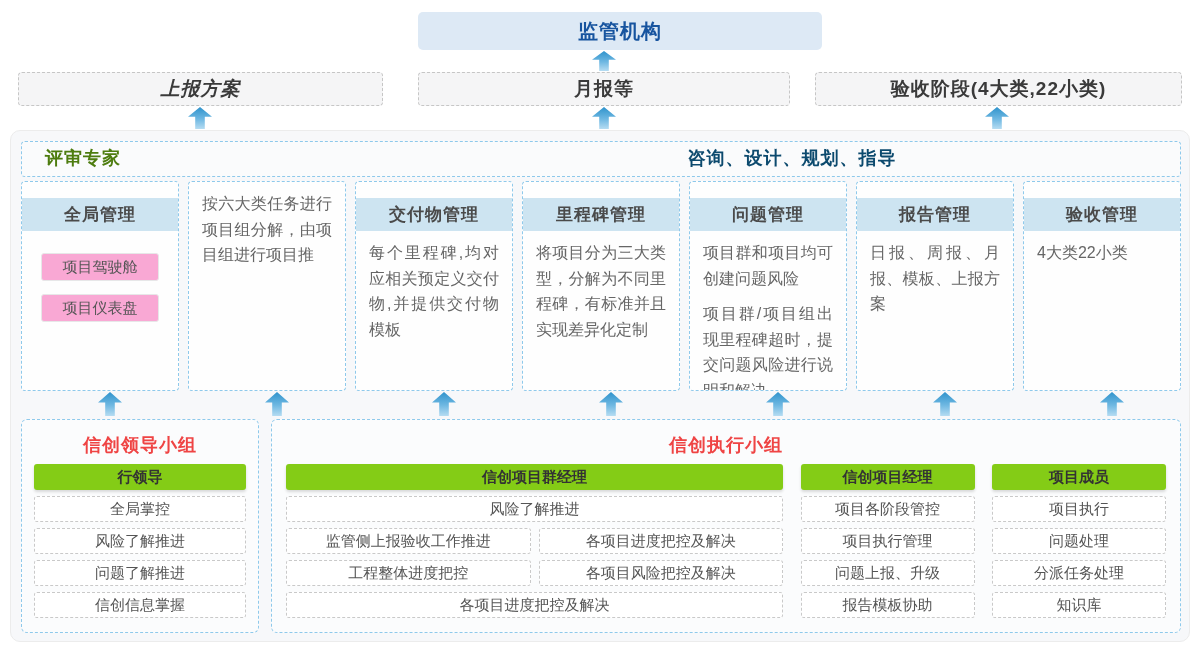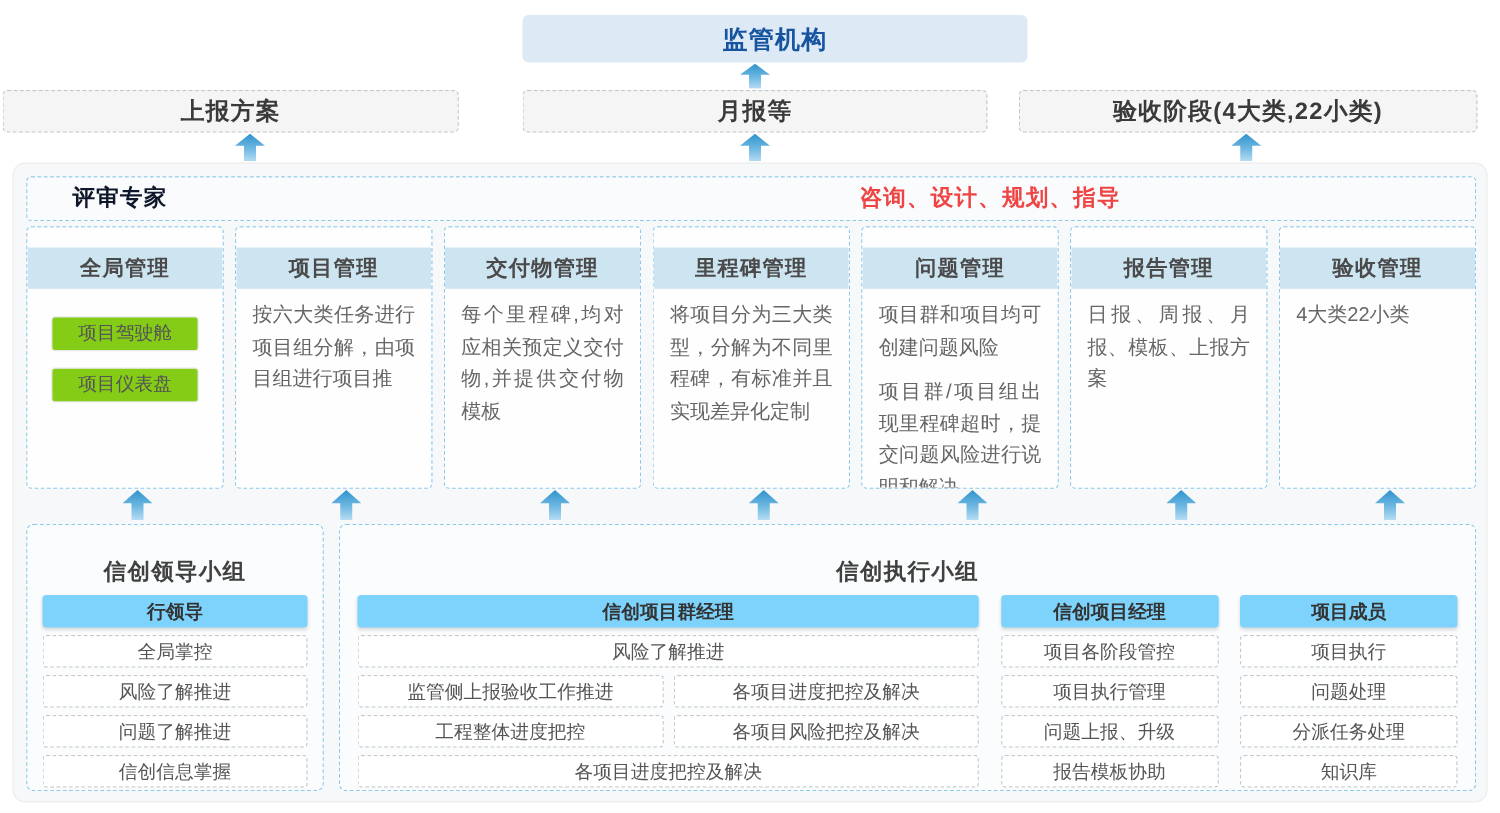--- a/index.html
+++ b/index.html
@@ -19,21 +19,21 @@
     font-size:20px; font-weight:bold; color:#17549f; letter-spacing:1px;
   }
 
   
   .channel {
     position:absolute; top:72px; height:34px;
     background:#f5f5f6; border:1.5px dashed #c6c6c6; border-radius:4px;
     display:flex; align-items:center; justify-content:center;
     font-size:19px; font-weight:bold; color:#3a3a3a; letter-spacing:1px;
   }
-  .channel.c1 { left:2px;  width:365px; }
+  .channel.c1 { left:18px;  width:365px;font-style:italic; }
   .channel.c2 { left:418px; width:372px; }
   .channel.c3 { left:815px; width:367px; }
 
   
   .arrow-up {
     position:absolute; width:24px; height:22px;
     background:linear-gradient(to bottom,#2f93cc 0%,#6fb8e2 55%,#b5dcf2 100%);
     clip-path:polygon(50% 0,100% 44%,71% 44%,71% 100%,29% 100%,0% 44%,29% 44%,0% 44%);
   }
   
@@ -43,27 +43,27 @@
   .platform {
     position:absolute; left:10px; top:130px; width:1180px; height:512px;
     background:#f7f8fa; border:1px solid #ececec; border-radius:10px;
   }
 
   .expert-bar {
     position:absolute; left:10px; top:10px; width:1160px; height:36px;
     background:#fafbfc; border:1.5px dashed #8ec9eb; border-radius:4px;
   }
   .expert-left {
-    position:absolute; left:36px; top:0; height:33px; line-height:33px;
-    font-size:18px; font-weight:bold; color:#0f172a; letter-spacing:1px;
+    position:absolute; left:23px; top:0; height:33px; line-height:33px;
+    font-size:18px; font-weight:bold; color:#4d7c0f; letter-spacing:1px;
   }
   .expert-right {
     position:absolute; left:770px; transform:translateX(-50%);
     top:0; height:33px; line-height:33px;
-    font-size:18px; font-weight:bold; color:#ef4444; letter-spacing:1px;
+    font-size:18px; font-weight:bold; color:#0c4a6e; letter-spacing:1px;
     white-space:nowrap;
   }
 
   
   .cols {
     position:absolute; left:10px; top:50px; width:1160px; height:210px;
     display:flex; gap:9px;
   }
   .col {
     flex:1; border:1.5px dashed #8ec9eb; border-radius:4px;
@@ -71,39 +71,39 @@
   }
   .col-header {
     height:33px; flex:none; background:#cde4f1;
     display:flex; align-items:center; justify-content:center;
     font-size:17px; font-weight:bold; color:#4a4a4a; letter-spacing:1px;margin-top:16px;
   }
   .col-body { padding:9px 13px; font-size:16px; color:#666; line-height:1.6; text-align:justify; }
   .col-body p + p { margin-top:10px; }
   .mini-box {
     width:118px; height:28px; margin:13px auto 0;
-    background:#84cc16; border:1px solid #e7e7e8; border-radius:3px;
+    background:#f9a8d4; border:1px solid #e7e7e8; border-radius:3px;
     display:flex; align-items:center; justify-content:center;
     font-size:15px; color:#555;
   }
 
   
   .group {
     position:absolute; top:288px; height:214px;
     background:#fbfcfd; border:1.5px dashed #8ec9eb; border-radius:6px;
   }
   .group-leader { left:10px; width:238px; padding:0 12px; }
   .group-exec   { left:260px; width:910px; padding:0 14px; }
   .group-title {
-    margin-top:24px; height:26px; line-height:26px; text-align:center;
-    font-size:18px; font-weight:bold; color:#404040; letter-spacing:1px;
+    margin-top:12px; height:26px; line-height:26px; text-align:center;
+    font-size:18px; font-weight:bold; color:#ef4444; letter-spacing:1px;
   }
   .role-box {
     height:26px; margin-top:6px;
-    background:#7dd3fc; border-radius:3px;
+    background:#84cc16; border-radius:3px;
     box-shadow:0 2px 3px rgba(0,0,0,0.14);
     display:flex; align-items:center; justify-content:center;
     font-size:15px; font-weight:bold; color:#333;
   }
   .item-box {
     height:26px; margin-top:6px;
     background:#ffffff; border:1.5px dashed #c9c9c9; border-radius:3px;
     display:flex; align-items:center; justify-content:center;
     font-size:15px; color:#555; white-space:nowrap;
   }
@@ -148,21 +148,20 @@
 
     <div class="col">
       <div class="col-header">全局管理</div>
       <div class="col-body">
         <div class="mini-box">项目驾驶舱</div>
         <div class="mini-box">项目仪表盘</div>
       </div>
     </div>
 
     <div class="col">
-      <div class="col-header">项目管理</div>
       <div class="col-body">
         <p>按六大类任务进行项目组分解，由项目组进行项目推</p>
       </div>
     </div>
 
     <div class="col">
       <div class="col-header">交付物管理</div>
       <div class="col-body">
         <p>每个里程碑,均对应相关预定义交付物,并提供交付物模板</p>
       </div>

